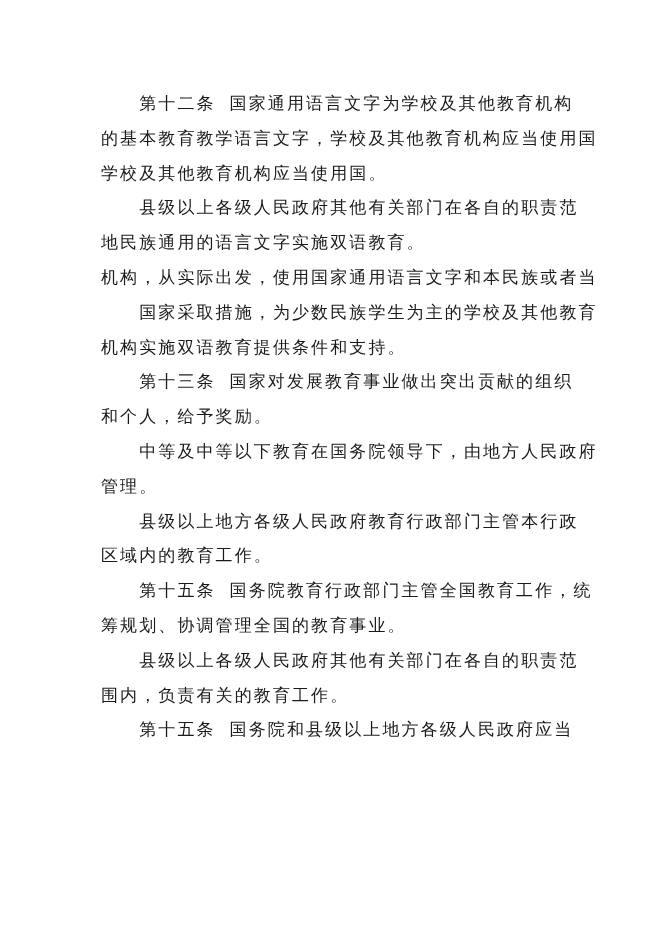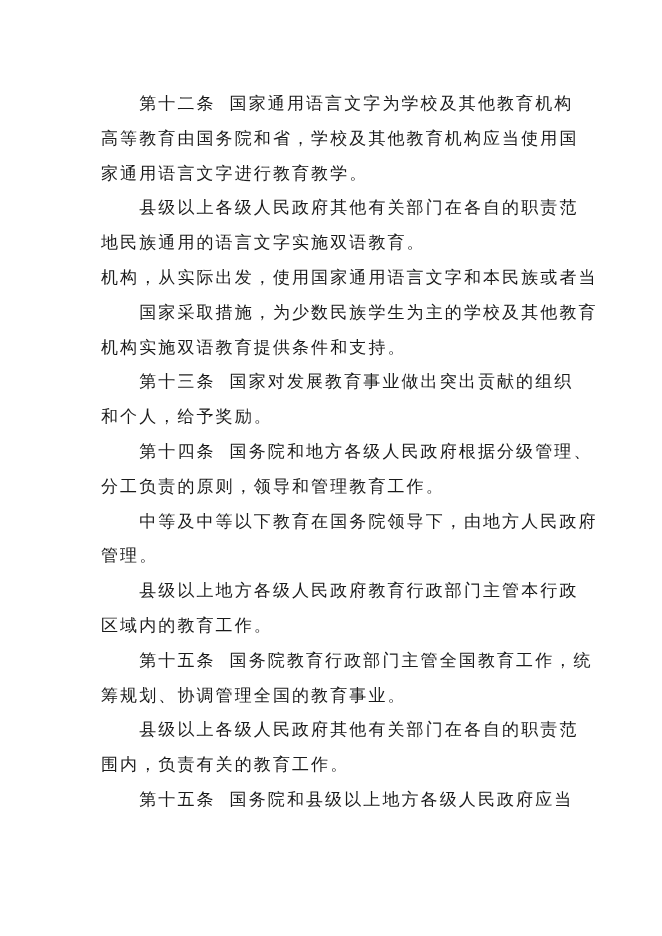--- a/index.html
+++ b/index.html
@@ -37,44 +37,40 @@
       width: 14px;
     }
   </style>
 </head>
 <body>
 
 <div class="page">
 
   <div class="para-block">
     <span class="line indent"><span class="article-num">第十二条</span><span class="gap"></span><span>国家通用语言文字为学校及其他教育机构</span></span>
-    <span class="line">高等教育由国务院和省，学校及其他教育机构应当使用国</span>
-    <span class="line">家通用语言文字进行教育教学。</span>
+    <span class="line">的基本教育教学语言文字，学校及其他教育机构应当使用国</span>
+    <span class="line">学校及其他教育机构应当使用国。</span>
   </div>
 
   <div class="para-block">
     <span class="line indent">县级以上各级人民政府其他有关部门在各自的职责范</span>
     <span class="line">地民族通用的语言文字实施双语教育。</span>
     <span class="line">机构，从实际出发，使用国家通用语言文字和本民族或者当</span>
   </div>
 
   <div class="para-block">
     <span class="line indent">国家采取措施，为少数民族学生为主的学校及其他教育</span>
     <span class="line">机构实施双语教育提供条件和支持。</span>
   </div>
 
   <div class="para-block">
     <span class="line indent"><span class="article-num">第十三条</span><span class="gap"></span><span>国家对发展教育事业做出突出贡献的组织</span></span>
     <span class="line">和个人，给予奖励。</span>
   </div>
 
-  <div class="para-block">
-    <span class="line indent"><span class="article-num">第十四条</span><span class="gap"></span><span>国务院和地方各级人民政府根据分级管理、</span></span>
-    <span class="line">分工负责的原则，领导和管理教育工作。</span>
-  </div>
 
   <div class="para-block">
     <span class="line indent">中等及中等以下教育在国务院领导下，由地方人民政府</span>
     <span class="line">管理。</span>
   </div>
 
 
   <div class="para-block">
     <span class="line indent">县级以上地方各级人民政府教育行政部门主管本行政</span>
     <span class="line">区域内的教育工作。</span>

